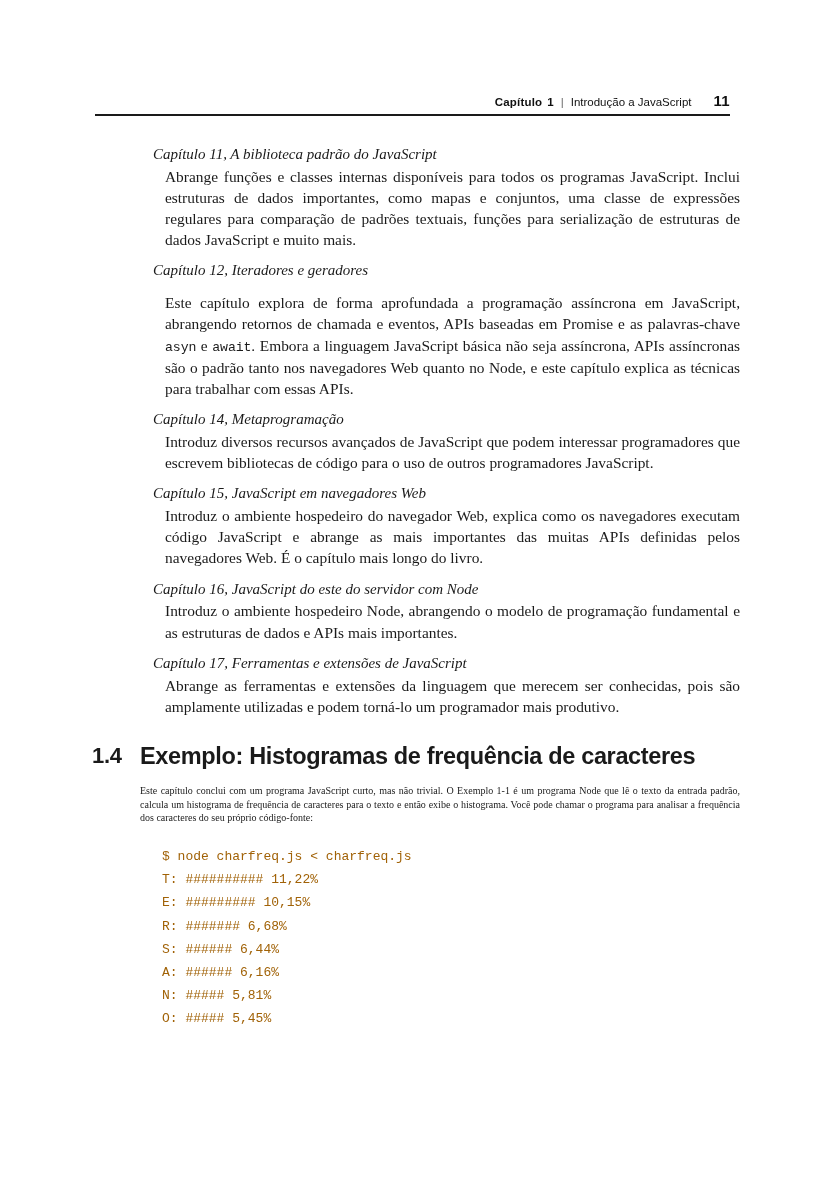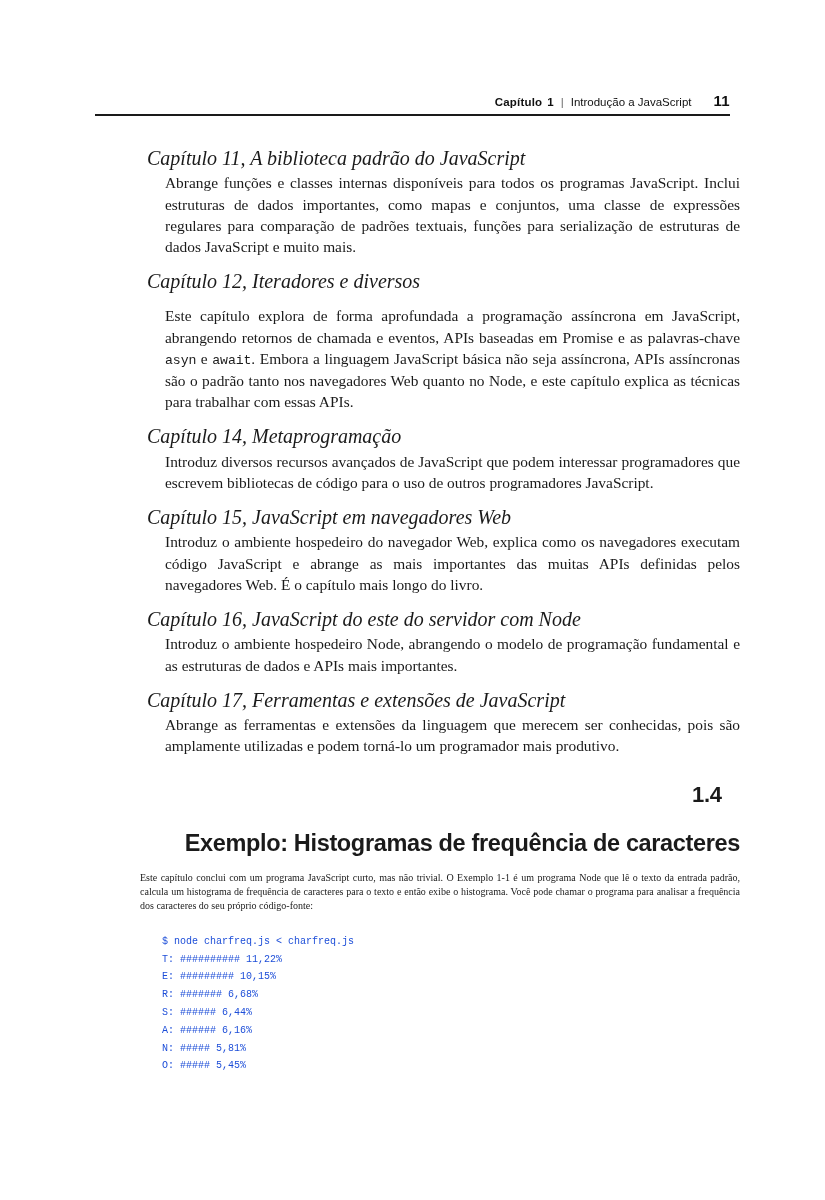--- a/index.html
+++ b/index.html
@@ -73,44 +73,43 @@
     top: 145px;
     left: 140px;
     width: 600px;
   }
 
   .entry {
     margin-bottom: 11px;
   }
   .entry-title {
     font-style: italic;
-    font-size: 20px;
+    font-size: 15px;
     line-height: 1.32;
-    margin: 0 0 1px 7px;
+    margin: 0 0 1px 13px;
   }
   .entry-body {
     font-size: 15.4px;
     line-height: 1.375;
     margin: 0 0 0 25px;
     text-align: justify;
     hyphens: none;
   }
   code, .mono {
     font-family: "Liberation Mono", monospace;
     font-size: 13.2px;
     letter-spacing: -0.1px;
   }
 
   
   .section-head {
     display: flex;
-    align-items: flex-end;
+    align-items: center;
     margin: 26px 0 14px -48px;
     font-family: "Liberation Sans", sans-serif;
-    flex-direction: column;
   }
   .section-num {
     font-weight: bold;
     font-size: 22px;
     width: 48px;
     flex: 0 0 48px;
     letter-spacing: -.3px;
   }
   .section-title {
     font-weight: bold;
@@ -122,23 +121,23 @@
     font-size: 10px;
     line-height: 1.38;
     margin: 0 0 6px 0;
     text-align: justify;
   }
 
   
   .code-block {
     margin: 20px 0 0 22px;
     font-family: "Liberation Mono", monospace;
-    font-size: 10px;
+    font-size: 13px;
     line-height: 1.78;
-    color: #1d4ed8;
+    color: #a16207;
     white-space: pre;
   }
 </style>
 </head>
 <body>
 
 <div class="page">
 
   <div class="running-head">
     <span class="chapter-word">Capítulo</span>
@@ -151,21 +150,21 @@
   <div class="rule"></div>
 
   <div class="content">
 
     <div class="entry">
       <p class="entry-title">Capítulo 11, A biblioteca padrão do JavaScript</p>
       <p class="entry-body">Abrange funções e classes internas disponíveis para todos os programas JavaScript. Inclui estruturas de dados importantes, como mapas e conjuntos, uma classe de expressões regulares para comparação de padrões textuais, funções para serialização de estruturas de dados JavaScript e muito mais.</p>
     </div>
 
     <div class="entry">
-      <p class="entry-title">Capítulo 12, Iteradores e diversos</p>
+      <p class="entry-title">Capítulo 12, Iteradores e geradores</p>
     </div>
 
     <div class="entry">
       <p class="entry-body"><span>Este capítulo explora de forma aprofundada a programação assíncrona em JavaScript, abrangendo retornos de chamada e eventos, APIs baseadas em Promise e as palavras-chave </span><code>asyn</code><span> e </span><code>await</code><span>. Embora a linguagem JavaScript básica não seja assíncrona, APIs assíncronas são o padrão tanto nos navegadores Web quanto no Node, e este capítulo explica as técnicas para trabalhar com essas APIs.</span></p>
     </div>
 
     <div class="entry">
       <p class="entry-title">Capítulo 14, Metaprogramação</p>
       <p class="entry-body">Introduz diversos recursos avançados de JavaScript que podem interessar programadores que escrevem bibliotecas de código para o uso de outros programadores JavaScript.</p>
     </div>

